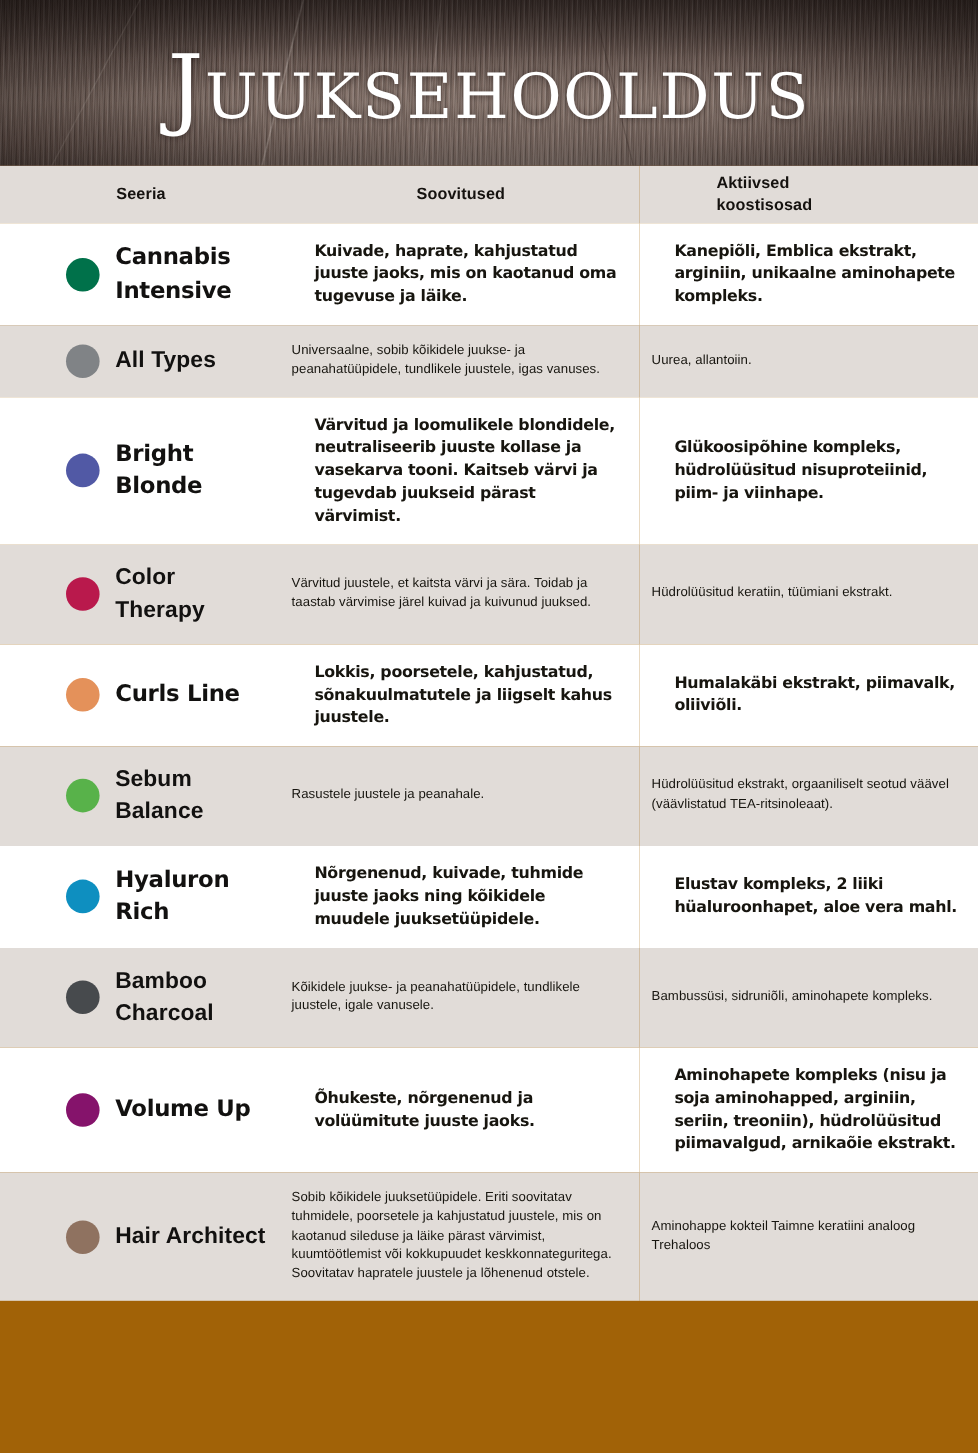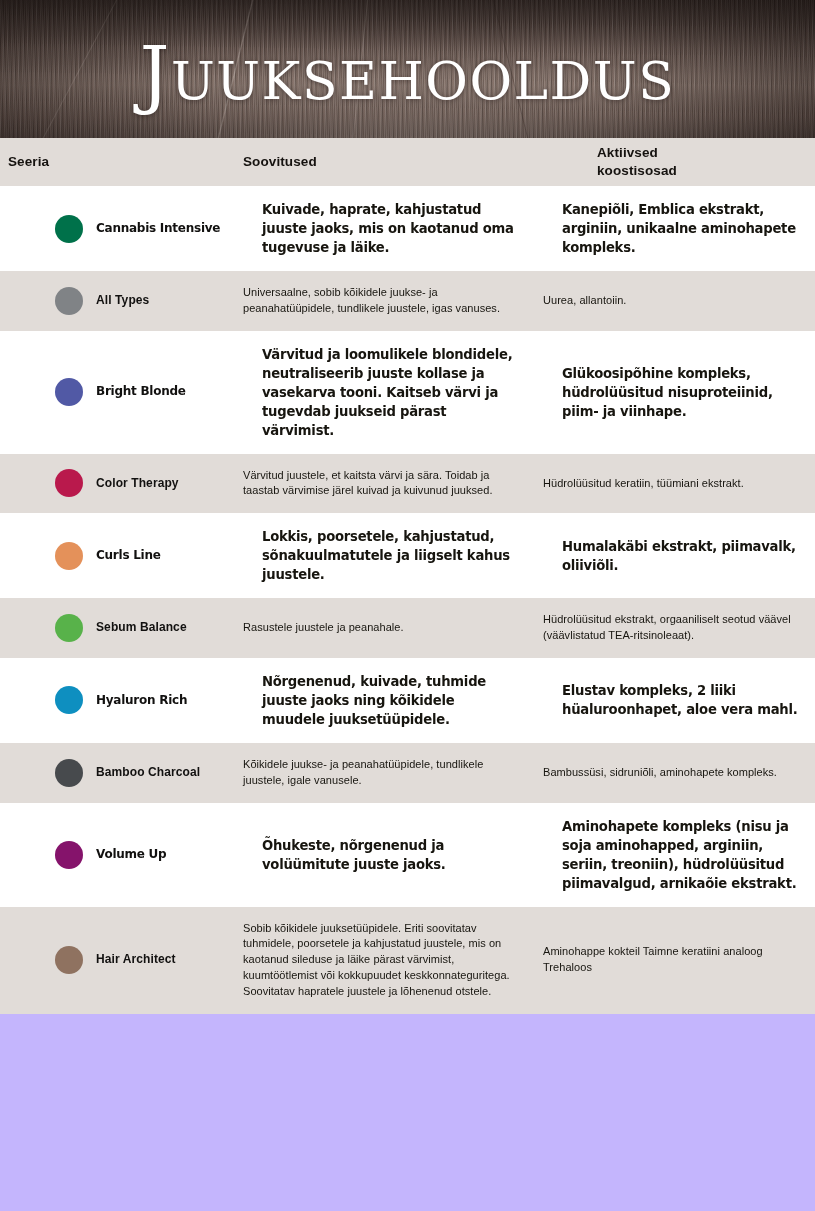--- a/index.html
+++ b/index.html
@@ -9,21 +9,21 @@
     background: #ffffff;
   }
   body {
     font-family: "Liberation Sans", sans-serif;
   }
   .page {
     position: relative;
     width: 815px;
     height: 1211px;
     overflow: hidden;
-    background: #c4b5fd;
+    background: #a16207;
   }
 
   
   .hero {
     position: relative;
     width: 815px;
     height: 138px;
     overflow: hidden;
     background: #4a3c38;
   }
@@ -96,21 +96,21 @@
   }
   .tbl col.c-series  { width: 235px; }
   .tbl col.c-rec     { width: 298px; }
   .tbl col.c-ing     { width: 282px; }
 
   .hdr-row { background: #e1dcd8; height: 48px; }
   .hdr-cell {
     color: #15120f;
     font-size: 13.5px;
     font-weight: 700;
-    text-align: left;
+    text-align: center;
     vertical-align: middle;
     padding: 5px 8px;
     line-height: 1.35;
     letter-spacing: 0.1px;
   }
   .hdr-ing { text-align: left; padding-left: 64px; }
 
   tr.row-odd  { background: #ffffff; }
   tr.row-even { background: #e1dcd8; }
 
@@ -132,21 +132,21 @@
     gap: 13px;
   }
   .dot {
     flex: 0 0 auto;
     width: 28px;
     height: 28px;
     border-radius: 50%;
     background: #888;
   }
   .series-name {
-    font-size: 12px;
+    font-size: 19px;
     font-weight: 700;
     line-height: 1.45;
     color: #121110;
     max-width: 130px;
   }
 
   .body-txt {
     font-size: 13.4px;
     line-height: 1.44;
     color: #17150f;

